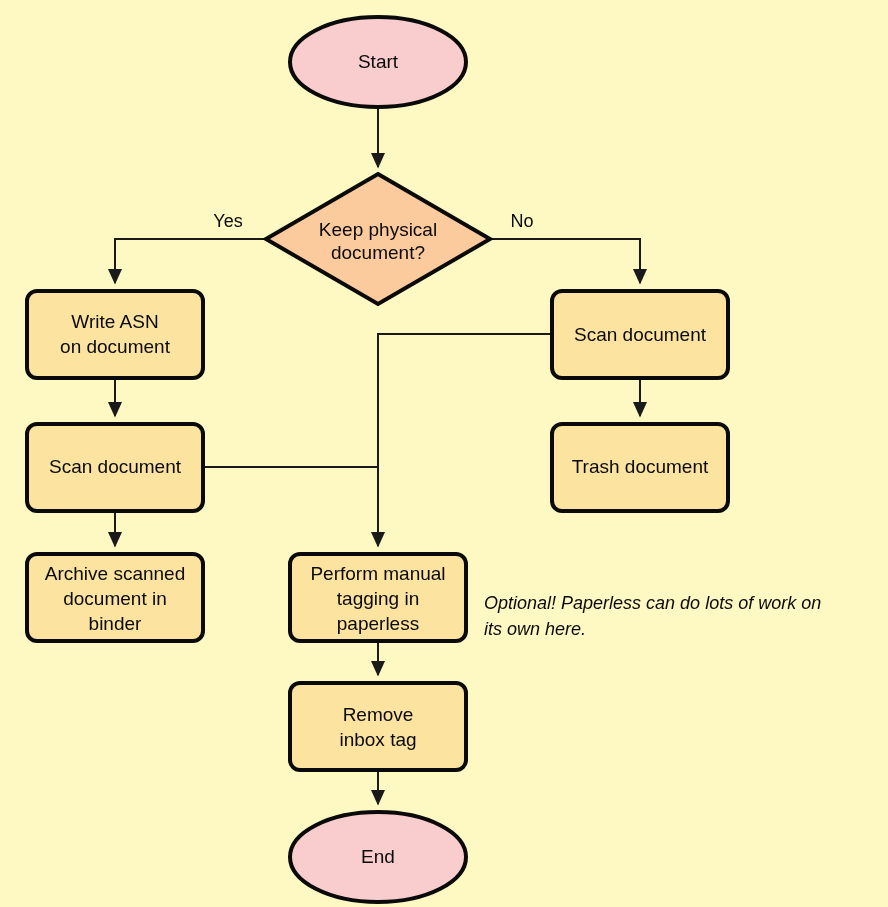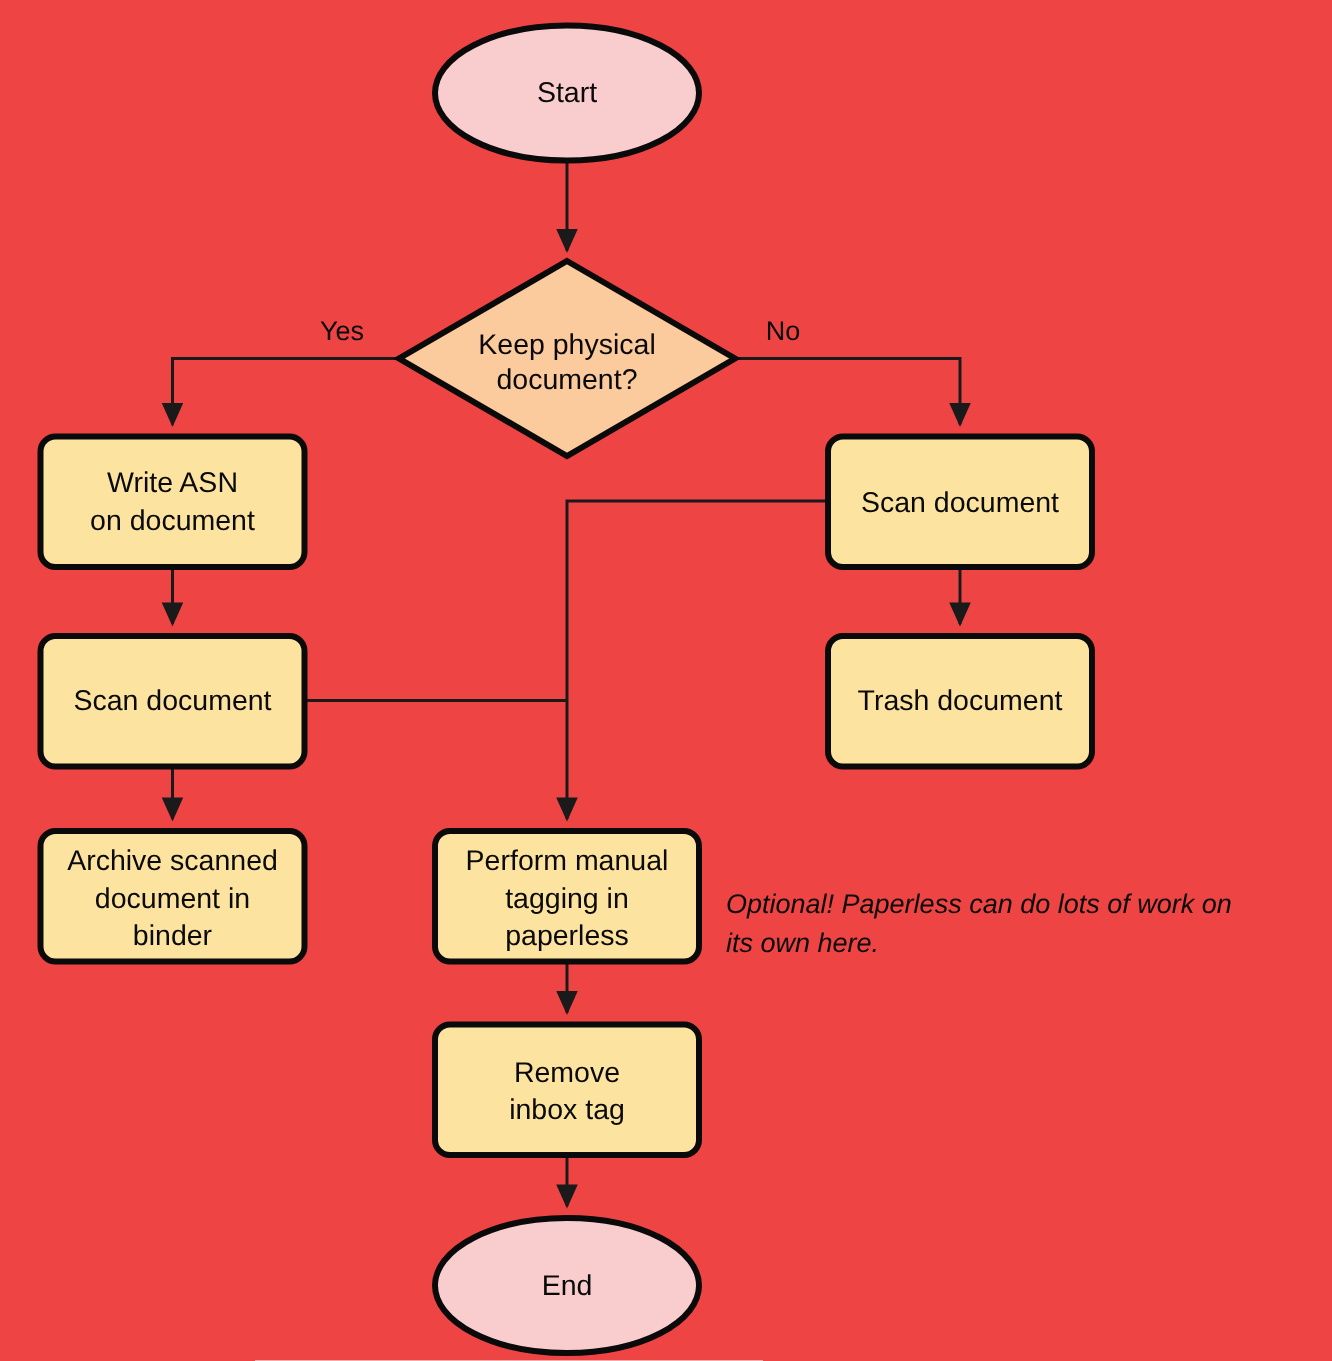--- a/index.html
+++ b/index.html
@@ -11,21 +11,21 @@
   body {
     width: 888px;
     height: 907px;
     font-family: "Liberation Sans", sans-serif;
     overflow: hidden;
   }
   #flow-root {
     position: relative;
     width: 888px;
     height: 907px;
-    background: #ef4444;
+    background: #fef9c3;
   }
   #flow-svg {
     display: block;
     width: 888px;
     height: 907px;
   }
   .node-text {
     font-family: "Liberation Sans", sans-serif;
     font-size: 19px;
     fill: #0a0a0a;

